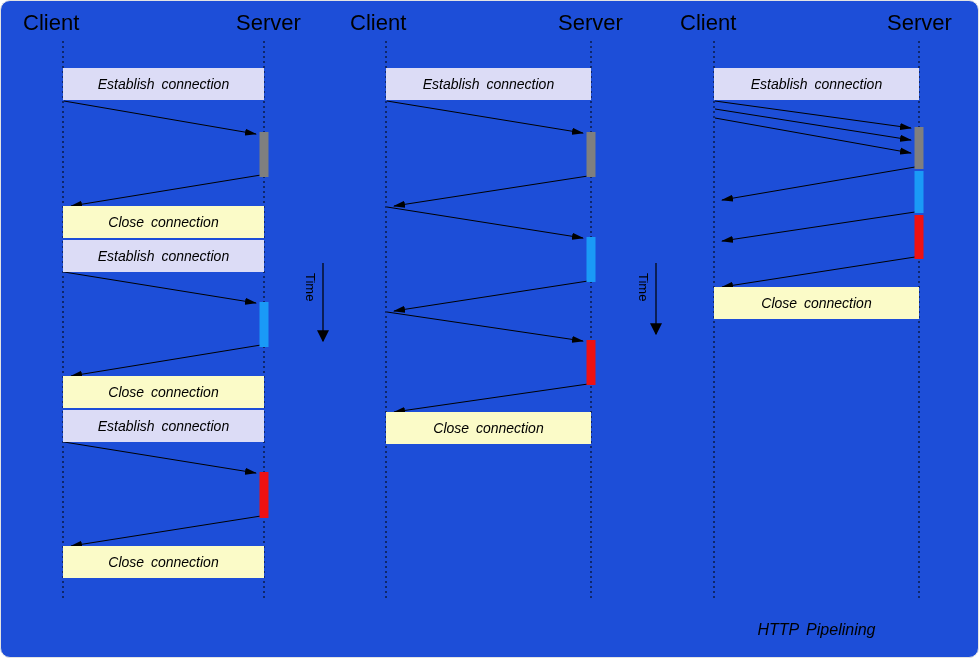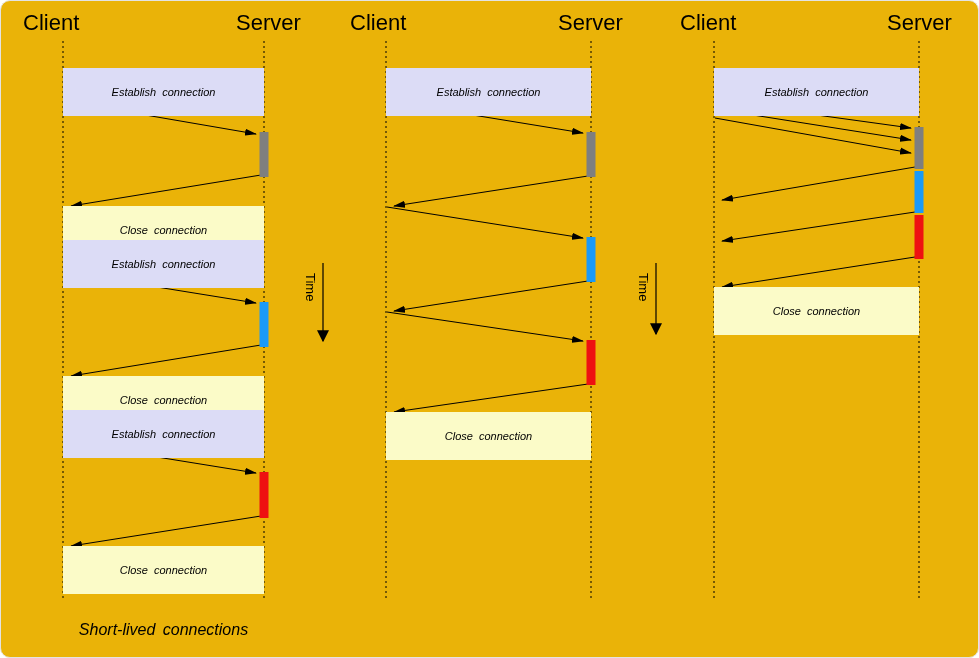--- a/index.html
+++ b/index.html
@@ -1,30 +1,30 @@
 <!DOCTYPE html>
 <html><head>
 <meta charset="utf-8">
 <style>
   * { margin:0; padding:0; box-sizing:border-box; }
   html,body { background:#ffffff; }
   body { font-family:"Liberation Sans", sans-serif; }
   .canvas {
     position:relative; width:979px; height:658px;
-    background:#eab308; border:1px solid #e3e3e3; border-radius:10px;
+    background:#1d4ed8; border:1px solid #e3e3e3; border-radius:10px;
     overflow:hidden;
   }
   .artwork { position:absolute; left:0; top:0; }
   .actor-label {
     position:absolute; font-size:22px; color:#000; white-space:nowrap;
   }
   .seq-box {
-    position:absolute; height:48px;
+    position:absolute; height:32px;
     display:flex; align-items:center; justify-content:center;
-    font-style:italic; font-size:11px; color:#000; word-spacing:3px;
+    font-style:italic; font-size:14px; color:#000; word-spacing:3px;
     white-space:nowrap;
   }
   .caption {
     position:absolute; top:620px; font-style:italic; font-size:16px;
     color:#000; text-align:center; word-spacing:3px; white-space:nowrap;
   }
   .time-label {
     position:absolute; writing-mode:vertical-rl; font-size:13px; color:#000;
   }
 </style>
@@ -110,15 +110,15 @@
 
   <div class="seq-box" style="left: 385px; top: 67px; width: 205px; background-color: rgb(220, 220, 246);">Establish connection</div>
   <div class="seq-box" style="left: 385px; top: 411px; width: 205px; background-color: rgb(251, 251, 200);">Close connection</div>
 
   <div class="seq-box" style="left: 713px; top: 67px; width: 205px; background-color: rgb(220, 220, 246);">Establish connection</div>
   <div class="seq-box" style="left: 713px; top: 286px; width: 205px; background-color: rgb(251, 251, 200);">Close connection</div>
 
   <div class="time-label" style="left:302px; top:272px;">Time</div>
   <div class="time-label" style="left:635px; top:272px;">Time</div>
 
-  <div class="caption" style="left:62px;  width:201px;">Short-lived connections</div>
+  <div class="caption" style="left:713px; width:205px;">HTTP Pipelining</div>
 
 </div>
 
 </body></html>

